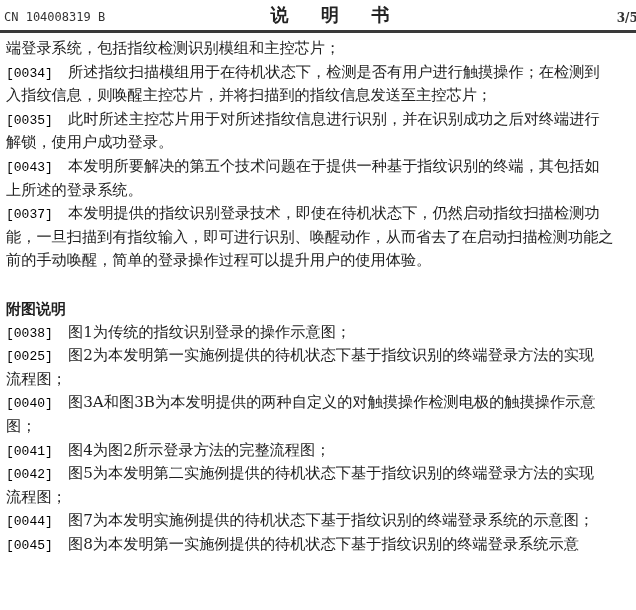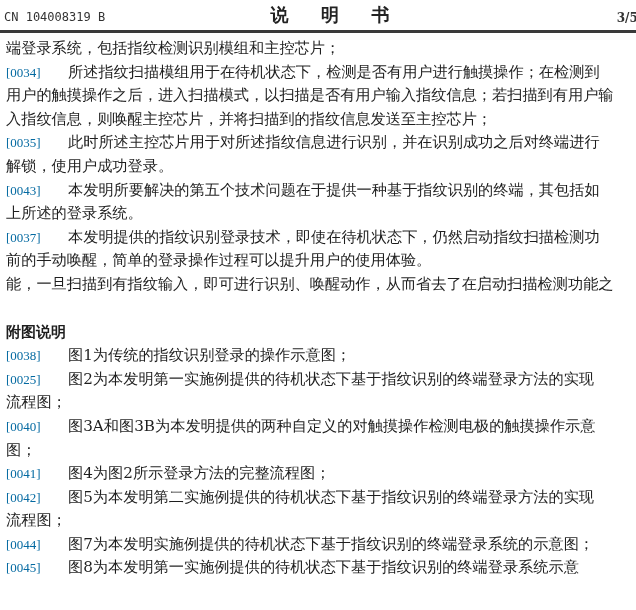--- a/index.html
+++ b/index.html
@@ -28,61 +28,60 @@
     position: absolute; right: 6px; top: 10px;
     font-size: 12px; color: #333; font-weight: bold;
   }
   .body-text {
     position: absolute; left: 6px; top: 37px; width: 624px;
     font-size: 15.2px; line-height: 23.6px;
   }
   .line { white-space: nowrap; height: 23.6px; overflow: visible; }
   .para-num {
     display: inline-block; width: 62px;
-    font-family: Liberation Serif, serif;
-    font-size: 13px; color: #0369a1;
+    font-family: Liberation Mono, monospace;
+    font-size: 13px; color: #000000;
   }
   .gap { height: 24px; }
   .section-heading {
-    font-family: Liberation Serif, serif; font-weight: bold;
+    font-family: Liberation Sans, sans-serif; font-weight: bold;
     font-size: 15px; height: 23.6px; line-height: 23.6px;
   }
 </style>
 </head>
 <body>
 
 <div class="header">
   <span class="hdr-left">CN 104008319 B</span>
   <span class="hdr-title">说 明 书</span>
   <span class="hdr-right">3/5 页</span>
 </div>
 
 <div class="body-text">
   <div class="line">端登录系统，包括指纹检测识别模组和主控芯片；</div>
 
   <div>
     <div class="line"><span class="para-num">[0034]</span><span>所述指纹扫描模组用于在待机状态下，检测是否有用户进行触摸操作；在检测到</span></div>
-    <div class="line">用户的触摸操作之后，进入扫描模式，以扫描是否有用户输入指纹信息；若扫描到有用户输</div>
     <div class="line">入指纹信息，则唤醒主控芯片，并将扫描到的指纹信息发送至主控芯片；</div>
   </div>
 
   <div>
     <div class="line"><span class="para-num">[0035]</span><span>此时所述主控芯片用于对所述指纹信息进行识别，并在识别成功之后对终端进行</span></div>
     <div class="line">解锁，使用户成功登录。</div>
   </div>
 
   <div>
     <div class="line"><span class="para-num">[0043]</span><span>本发明所要解决的第五个技术问题在于提供一种基于指纹识别的终端，其包括如</span></div>
     <div class="line">上所述的登录系统。</div>
   </div>
 
   <div>
     <div class="line"><span class="para-num">[0037]</span><span>本发明提供的指纹识别登录技术，即使在待机状态下，仍然启动指纹扫描检测功</span></div>
+    <div class="line">能，一旦扫描到有指纹输入，即可进行识别、唤醒动作，从而省去了在启动扫描检测功能之</div>
     <div class="line">前的手动唤醒，简单的登录操作过程可以提升用户的使用体验。</div>
-    <div class="line">能，一旦扫描到有指纹输入，即可进行识别、唤醒动作，从而省去了在启动扫描检测功能之</div>
   </div>
 
   <div class="gap"></div>
 
   <div class="section-heading">附图说明</div>
 
   <div>
     <div class="line"><span class="para-num">[0038]</span><span>图1为传统的指纹识别登录的操作示意图；</span></div>
   </div>
 

